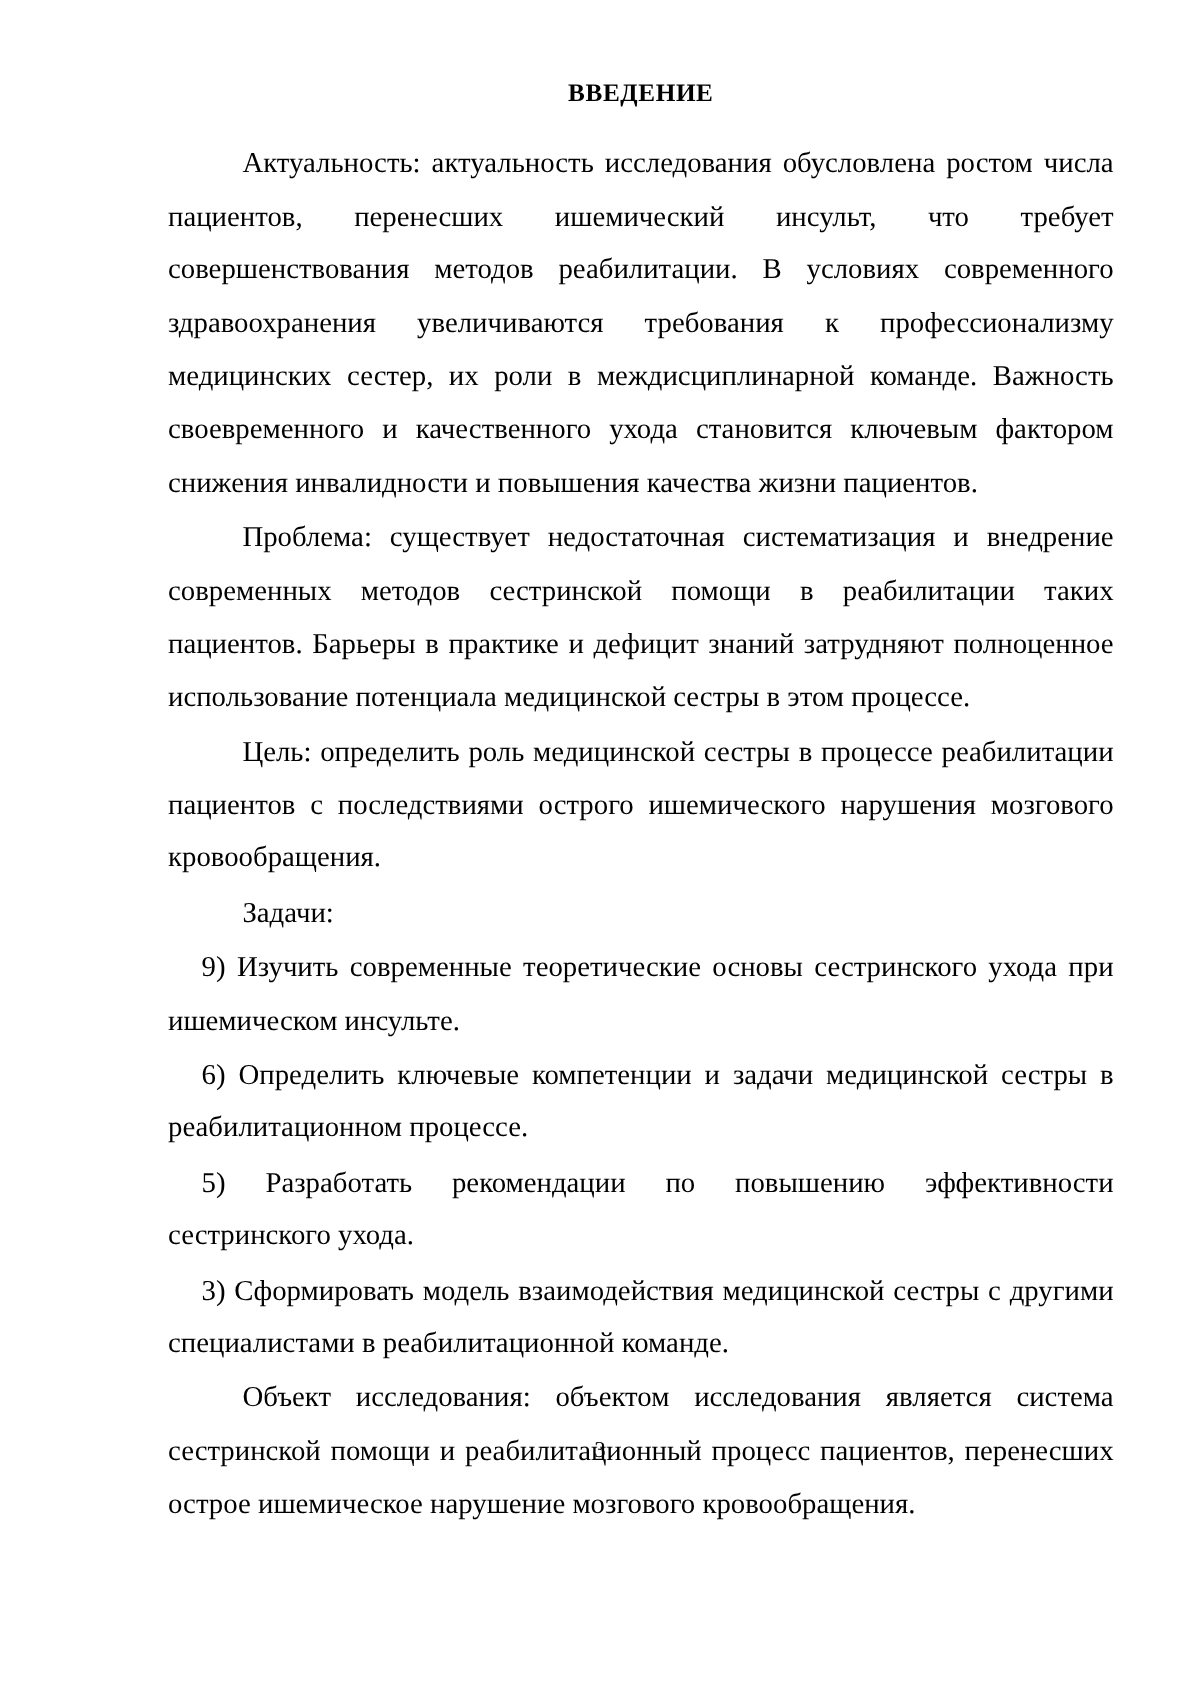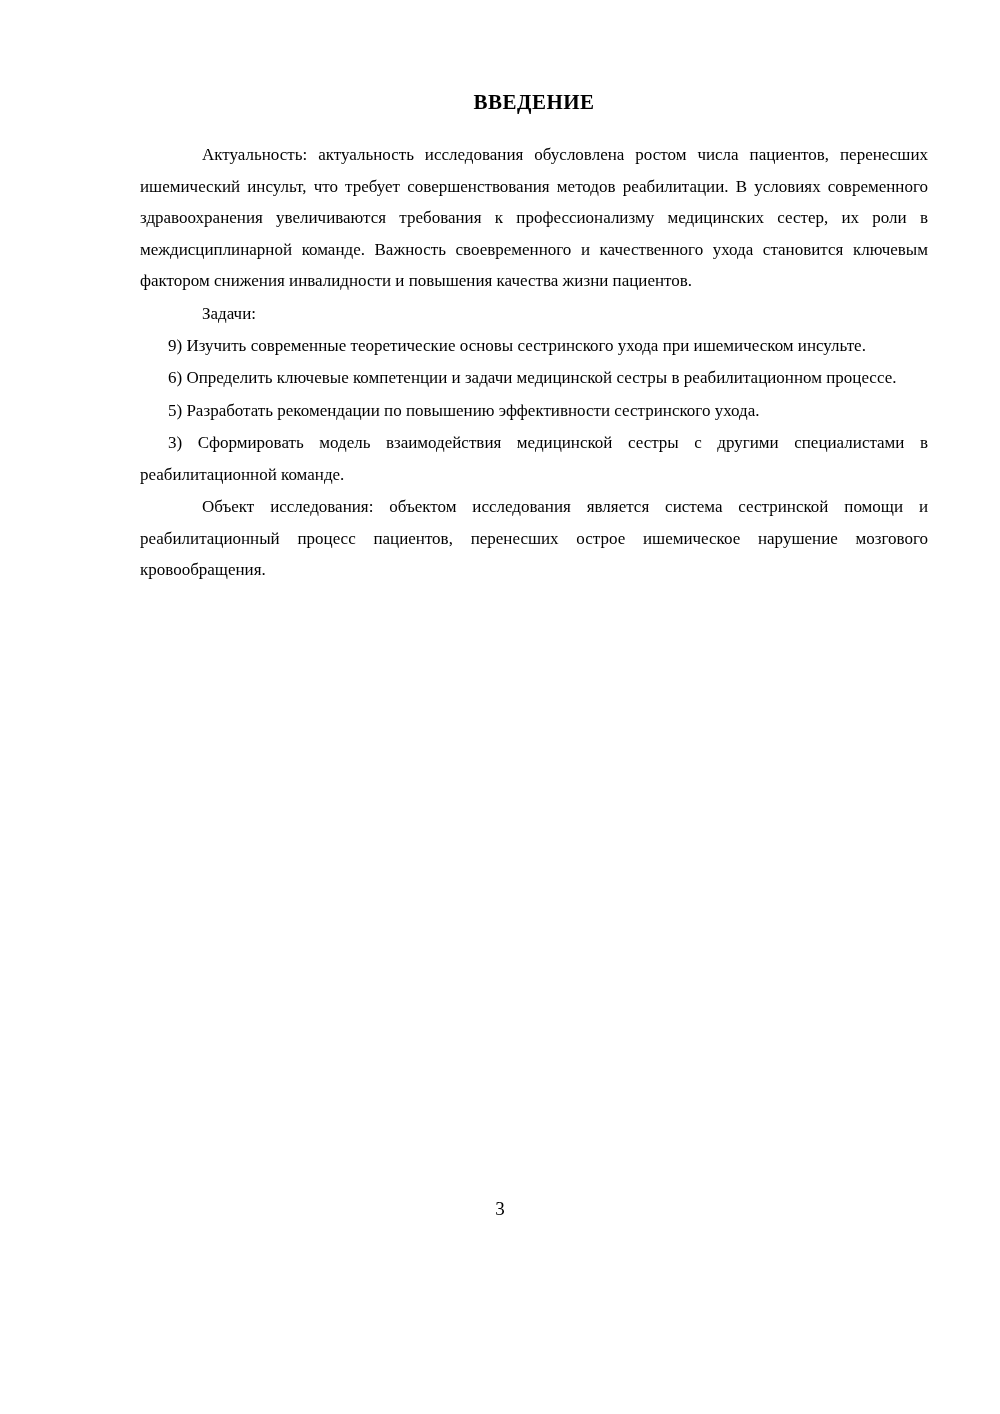--- a/index.html
+++ b/index.html
@@ -11,33 +11,33 @@
     width: 1000px;
     height: 1414px;
     font-family: "Liberation Serif", "DejaVu Serif", serif;
     color: #000000;
   }
   .page {
     position: relative;
     width: 1000px;
     height: 1268px;
     box-sizing: border-box;
-    padding: 88px 72px 40px 140px;
+    padding: 63px 72px 40px 140px;
     background: #ffffff;
   }
   .doc-title {
     text-align: center;
     font-weight: bold;
     font-size: 21px;
     letter-spacing: 0.5px;
     margin: 0 0 22px 0;
     line-height: 1.4;
   }
   .para {
-    font-size: 17px;
+    font-size: 24px;
     line-height: 1.85;
     text-align: justify;
     text-justify: inter-word;
     margin: 0 0 1px 0;
     text-indent: 62px;
     hyphens: none;
   }
   .para.small-indent {
     text-indent: 28px;
   }
@@ -55,20 +55,22 @@
 </style>
 </head>
 <body>
 
 <div class="page">
 
   <h1 class="doc-title">ВВЕДЕНИЕ</h1>
 
   <div class="content">
     <p class="para">Актуальность: актуальность исследования обусловлена ростом числа пациентов, перенесших ишемический инсульт, что требует совершенствования методов реабилитации. В условиях современного здравоохранения увеличиваются требования к профессионализму медицинских сестер, их роли в междисциплинарной команде. Важность своевременного и качественного ухода становится ключевым фактором снижения инвалидности и повышения качества жизни пациентов.</p>
+    <p class="para">Проблема: существует недостаточная систематизация и внедрение современных методов сестринской помощи в реабилитации таких пациентов. Барьеры в практике и дефицит знаний затрудняют полноценное использование потенциала медицинской сестры в этом процессе.</p>
+    <p class="para">Цель: определить роль медицинской сестры в процессе реабилитации пациентов с последствиями острого ишемического нарушения мозгового кровообращения.</p>
     <p class="para">Задачи:</p>
     <p class="para small-indent">9) Изучить современные теоретические основы сестринского ухода при ишемическом инсульте.</p>
     <p class="para small-indent">6) Определить ключевые компетенции и задачи медицинской сестры в реабилитационном процессе.</p>
     <p class="para small-indent">5) Разработать рекомендации по повышению эффективности сестринского ухода.</p>
     <p class="para small-indent">3) Сформировать модель взаимодействия медицинской сестры с другими специалистами в реабилитационной команде.</p>
     <p class="para">Объект исследования: объектом исследования является система сестринской помощи и реабилитационный процесс пациентов, перенесших острое ишемическое нарушение мозгового кровообращения.</p>
   </div>
 
   <div class="page-number">3</div>
 

